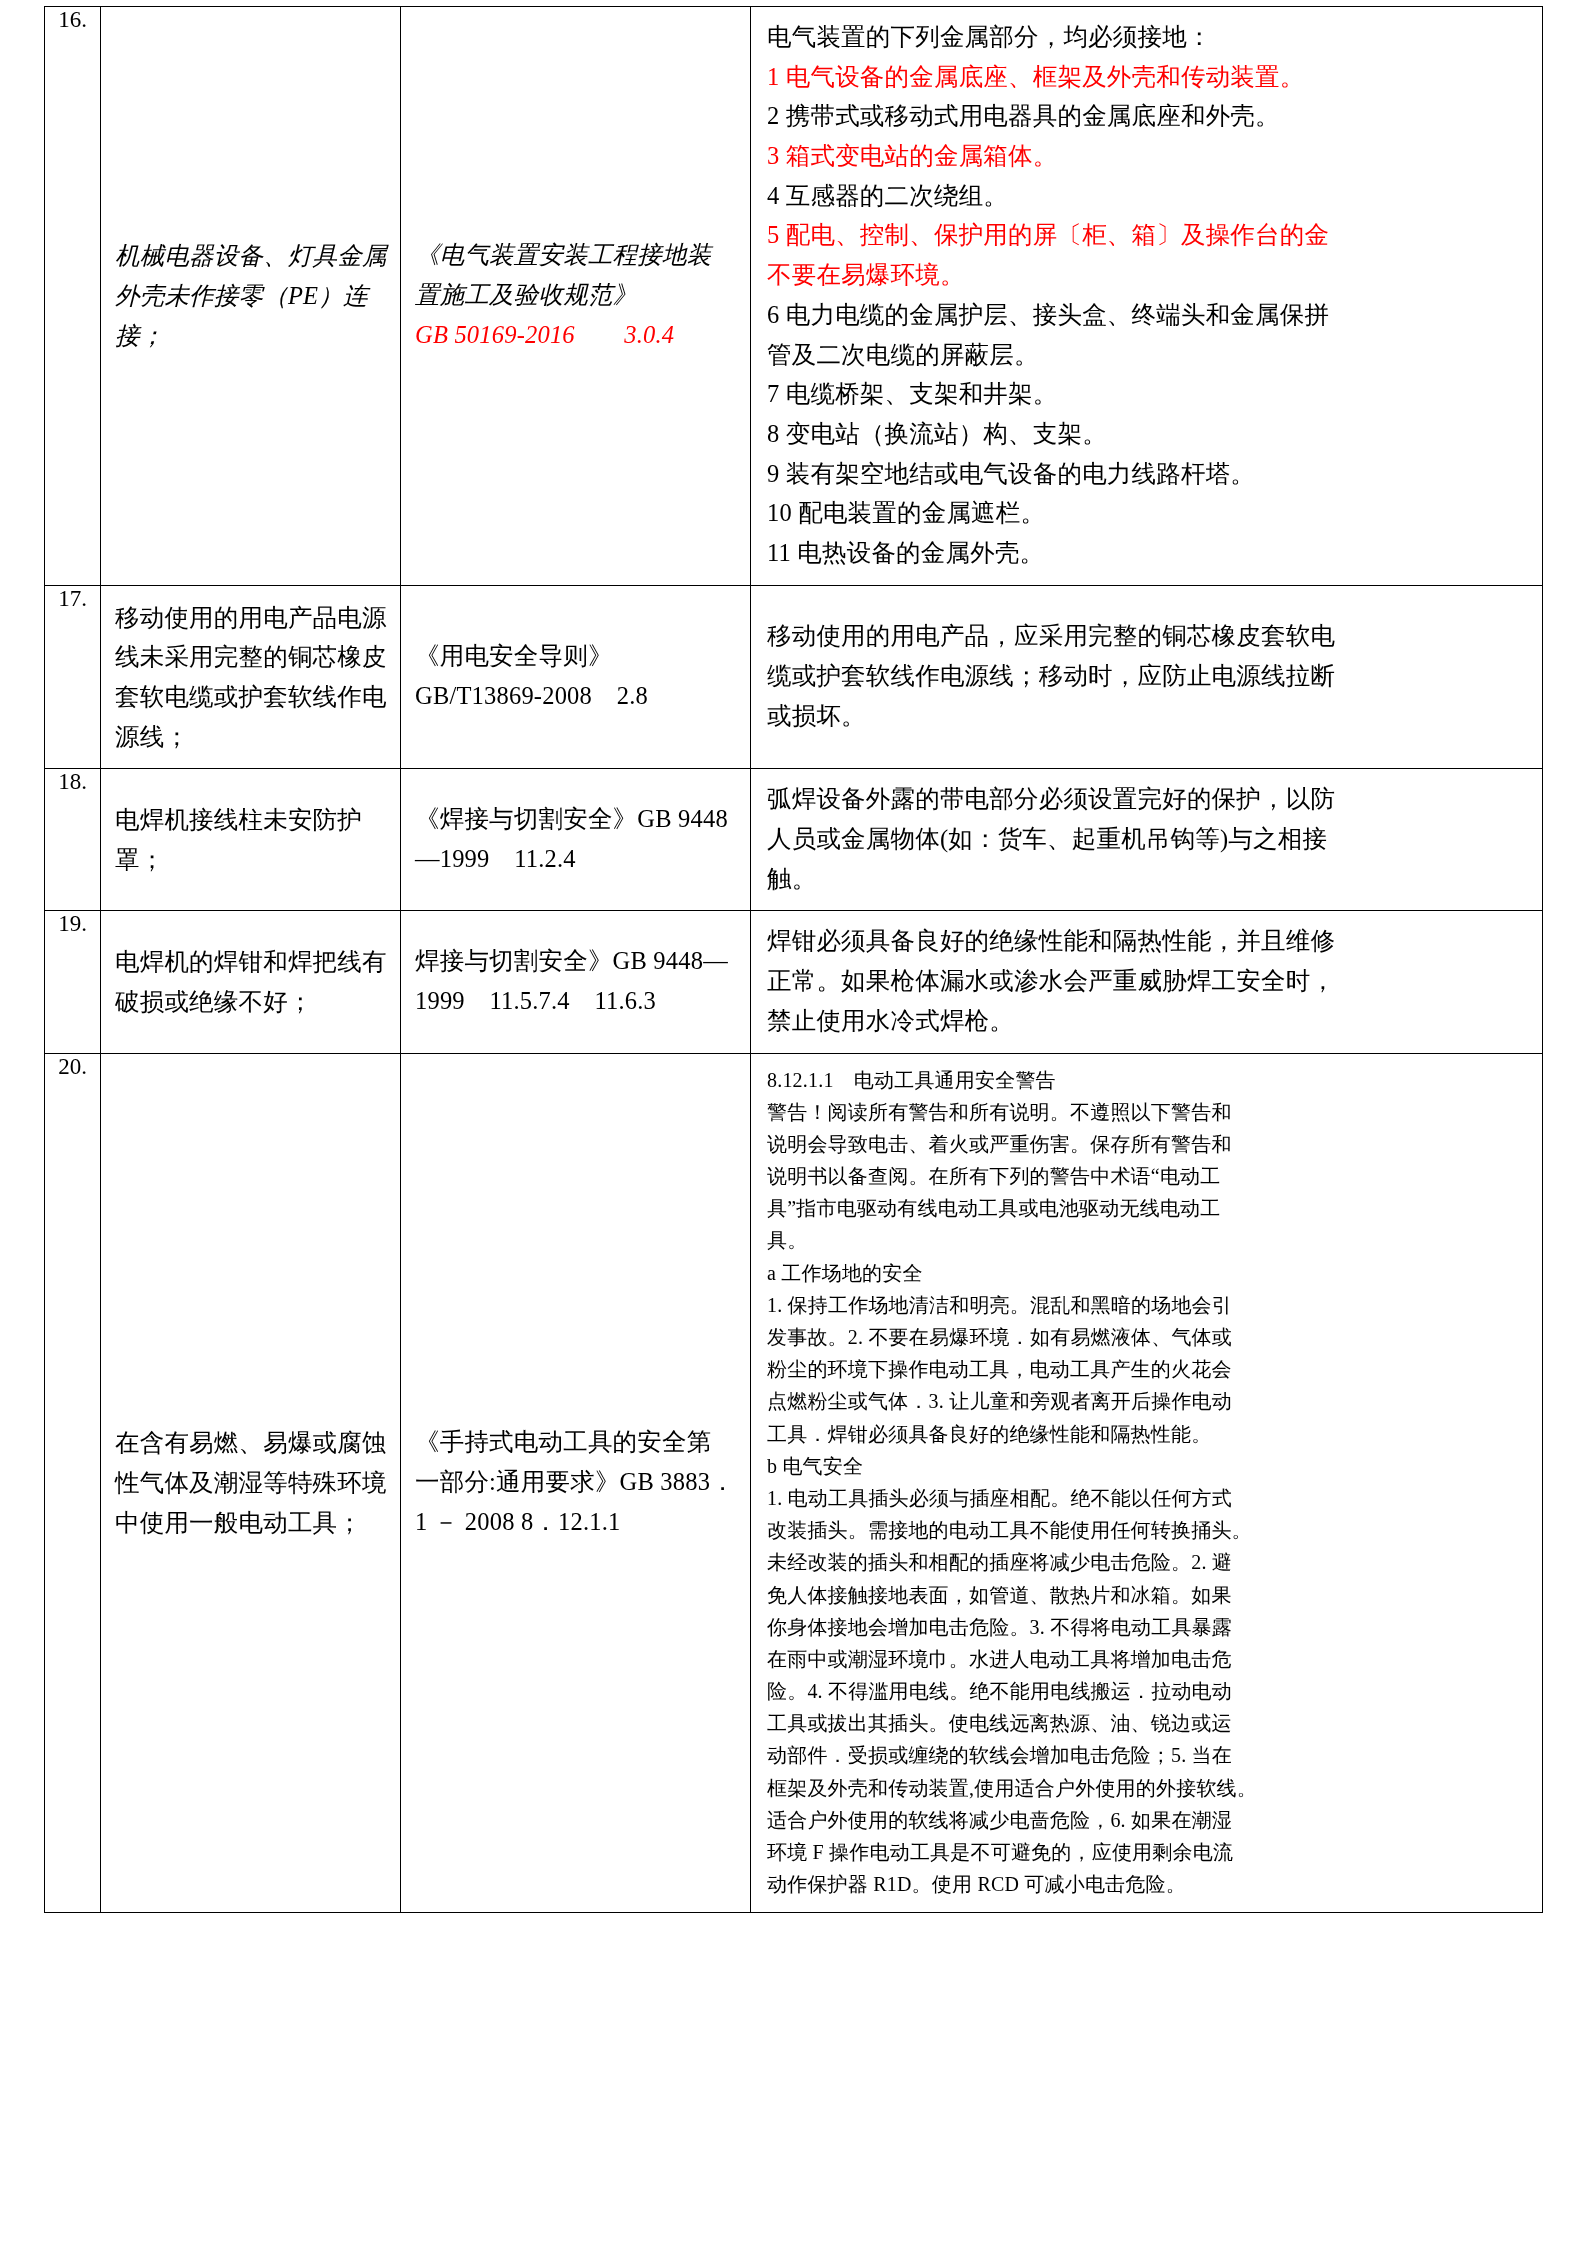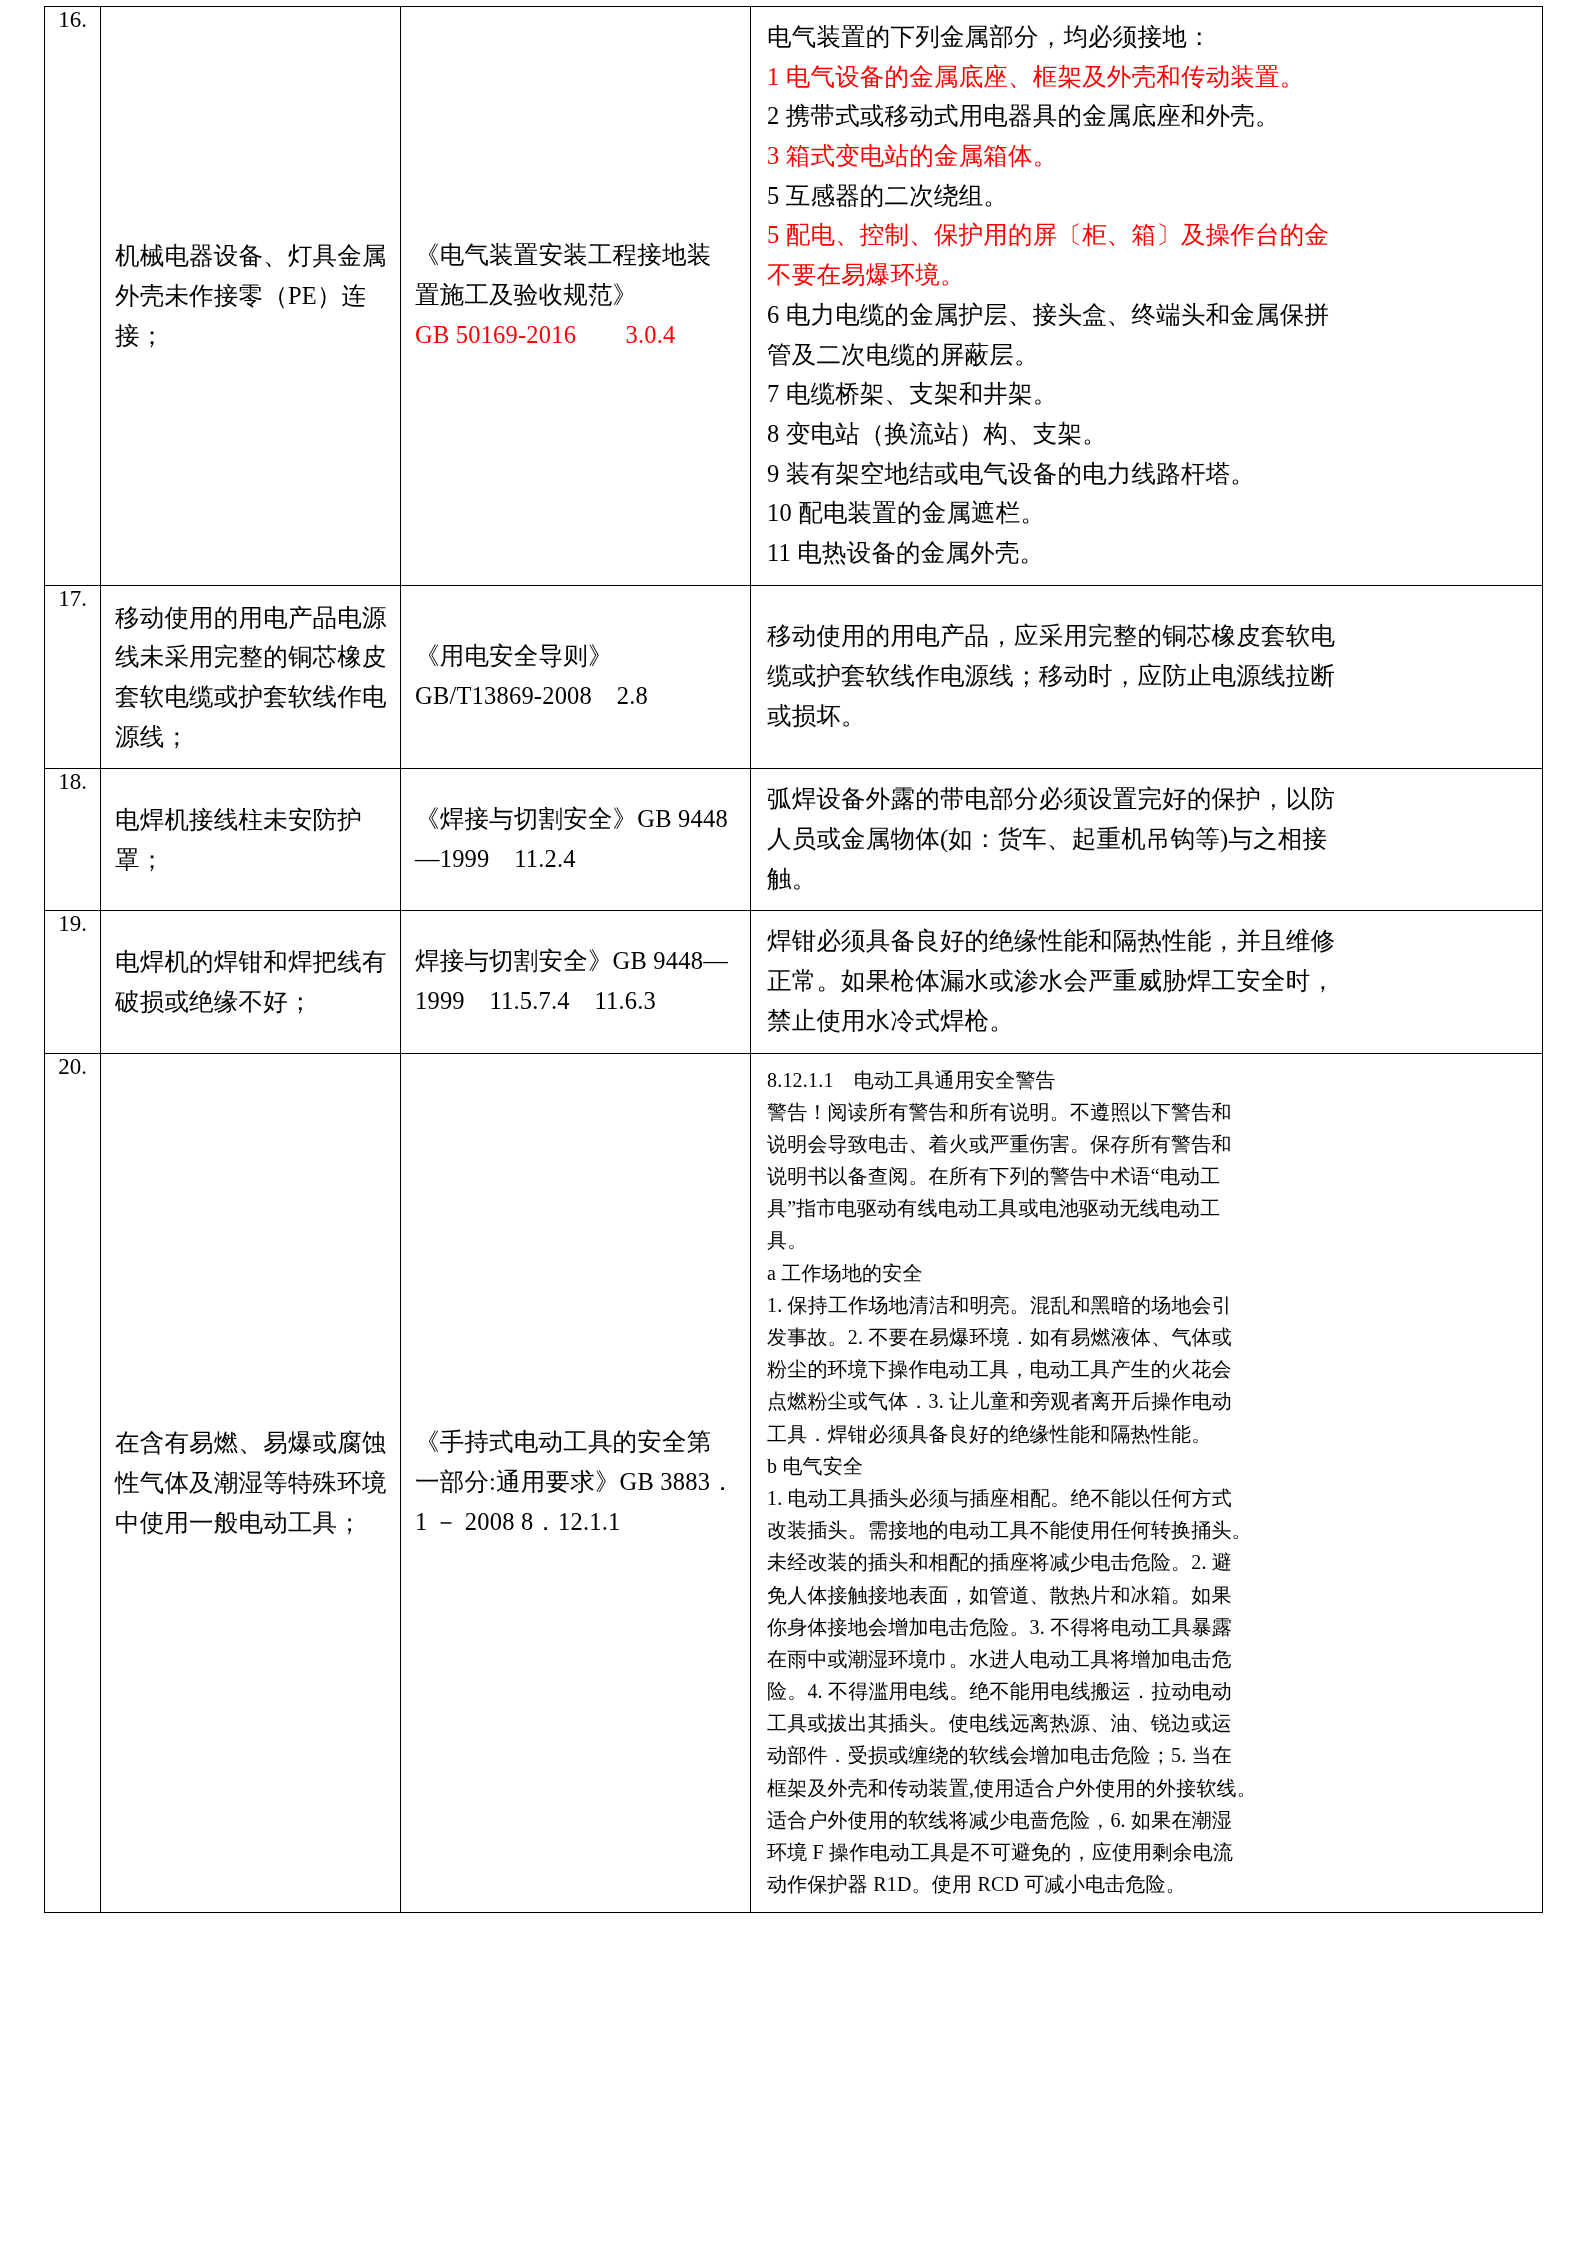--- a/index.html
+++ b/index.html
@@ -54,21 +54,21 @@
   .cell-text.desc {
     padding: 10px 14px 12px 16px;
   }
   .red {
     color: #ff0000;
   }
   .desc-lines p, .item-lines p, .ref-lines p {
     margin: 0;
   }
 
-  .row16 .cell-item, .row16 .cell-ref { vertical-align: middle; }
+  .row16 .cell-item, .row16 .cell-ref { vertical-align: middle; font-style: italic; }
   .row17 .cell-item, .row17 .cell-ref, .row17 .cell-desc { vertical-align: middle; }
   .row18 .cell-item, .row18 .cell-ref, .row18 .cell-desc { vertical-align: middle; }
   .row19 .cell-item, .row19 .cell-ref, .row19 .cell-desc { vertical-align: middle; }
   .row20 .cell-item, .row20 .cell-ref { vertical-align: middle; }
   .desc20 { font-size: 20px; line-height: 1.61; }
 </style>
 </head>
 <body>
 
 <div class="page">
@@ -94,21 +94,21 @@
             <p>置施工及验收规范》</p>
             <p class="red">GB 50169-2016　　3.0.4</p>
           </div>
         </td>
         <td class="cell-desc">
           <div class="cell-text desc desc-lines">
             <p>电气装置的下列金属部分，均必须接地：</p>
             <p class="red">1  电气设备的金属底座、框架及外壳和传动装置。</p>
             <p>2  携带式或移动式用电器具的金属底座和外壳。</p>
             <p class="red">3  箱式变电站的金属箱体。</p>
-            <p>5  互感器的二次绕组。</p>
+            <p>4  互感器的二次绕组。</p>
             <p class="red">5  配电、控制、保护用的屏〔柜、箱〕及操作台的金</p>
             <p class="red">不要在易爆环境。</p>
             <p>6  电力电缆的金属护层、接头盒、终端头和金属保拼</p>
             <p>管及二次电缆的屏蔽层。</p>
             <p>7  电缆桥架、支架和井架。</p>
             <p>8  变电站（换流站）构、支架。</p>
             <p>9  装有架空地结或电气设备的电力线路杆塔。</p>
             <p>10  配电装置的金属遮栏。</p>
             <p>11  电热设备的金属外壳。</p>
           </div>

